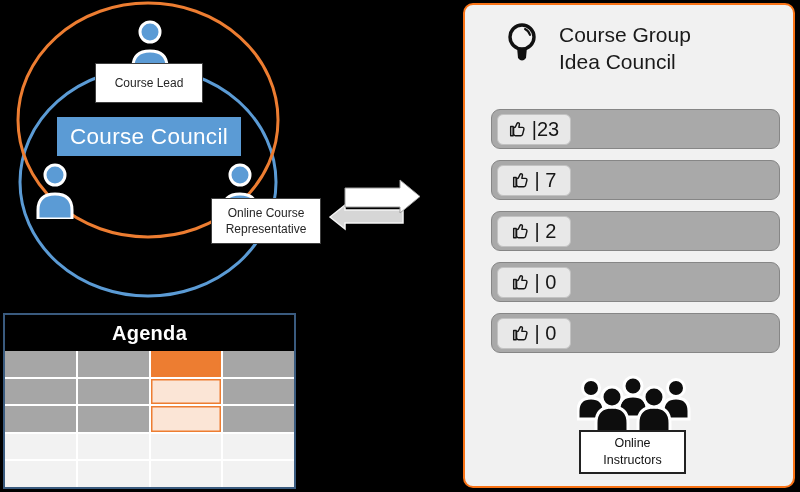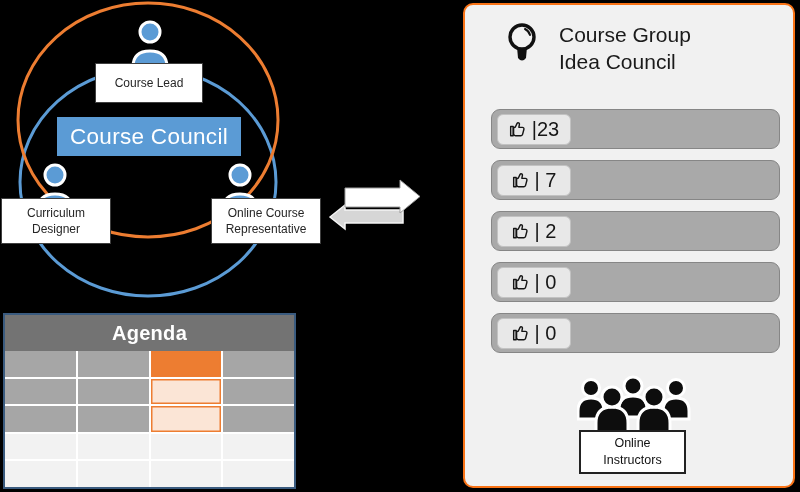--- a/index.html
+++ b/index.html
@@ -26,21 +26,21 @@
     background:#5B9BD5;color:#fff;font-size:22.5px;letter-spacing:.3px;
     display:flex;align-items:center;justify-content:center;
   }
   
   .agenda{
     position:absolute;left:3px;top:313px;width:293px;height:176px;
     border:2px solid #3A5B7F;box-sizing:border-box;background:#fff;z-index:3;
     display:flex;flex-direction:column;
   }
   .agenda-header{
-    height:36px;flex:0 0 36px;background:#737373;color:#fff;
+    height:36px;flex:0 0 36px;background:#000000;color:#fff;
     display:flex;align-items:center;justify-content:center;
     font-size:20px;font-weight:600;letter-spacing:.3px;
   }
   .agenda-body{
     flex:1;display:grid;grid-template-columns:repeat(4,1fr);
     grid-auto-rows:1fr;gap:2px;background:#fff;
   }
   
   .arrows{position:absolute;left:325px;top:173px;z-index:2;}
   
@@ -92,24 +92,20 @@
   <svg class="person person-right" viewBox="0 0 40 56">
     <path d="M3 56 V47 Q3 31 20 31 Q37 31 37 47 V56 Z" fill="#5B9BD5" stroke="#fff" stroke-width="3"></path>
     <circle cx="20" cy="12" r="10" fill="#5B9BD5" stroke="#fff" stroke-width="3"></circle>
   </svg>
 
   <div class="labelbox box-lead">
     <span>Course Lead</span>
   </div>
   <div class="council-title">
     <span>Course Council</span>
-  </div>
-  <div class="labelbox box-designer">
-    <span>Curriculum</span>
-    <span>Designer</span>
   </div>
   <div class="labelbox box-representative">
     <span>Online Course</span>
     <span>Representative</span>
   </div>
 
   <div class="agenda">
     <div class="agenda-header">
       <span>Agenda</span>
     </div>

